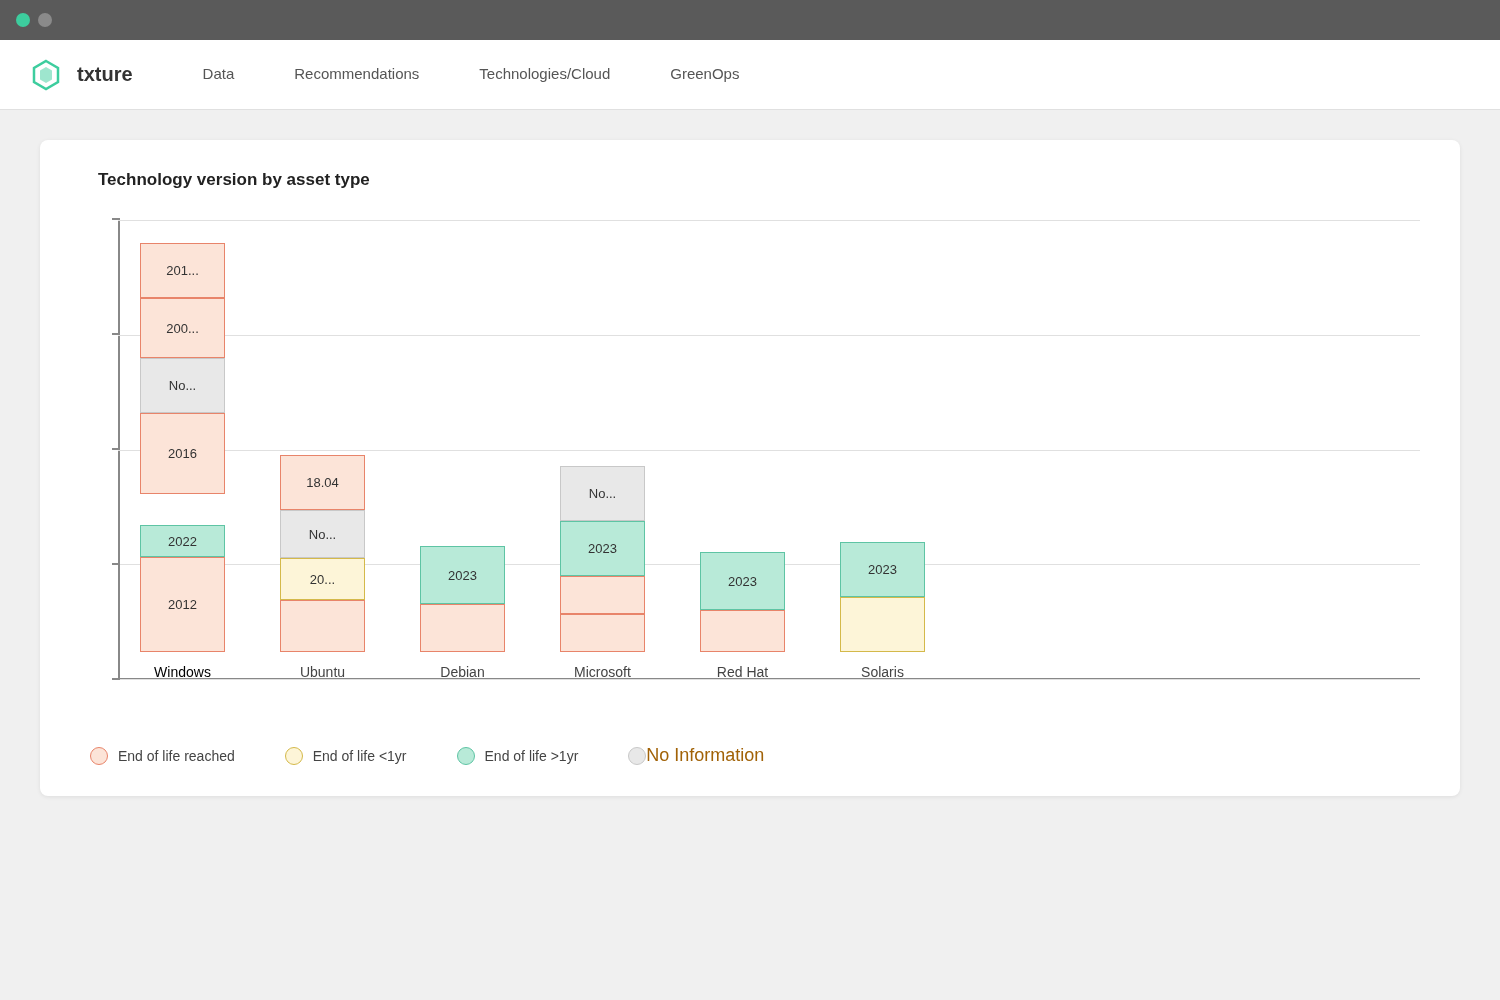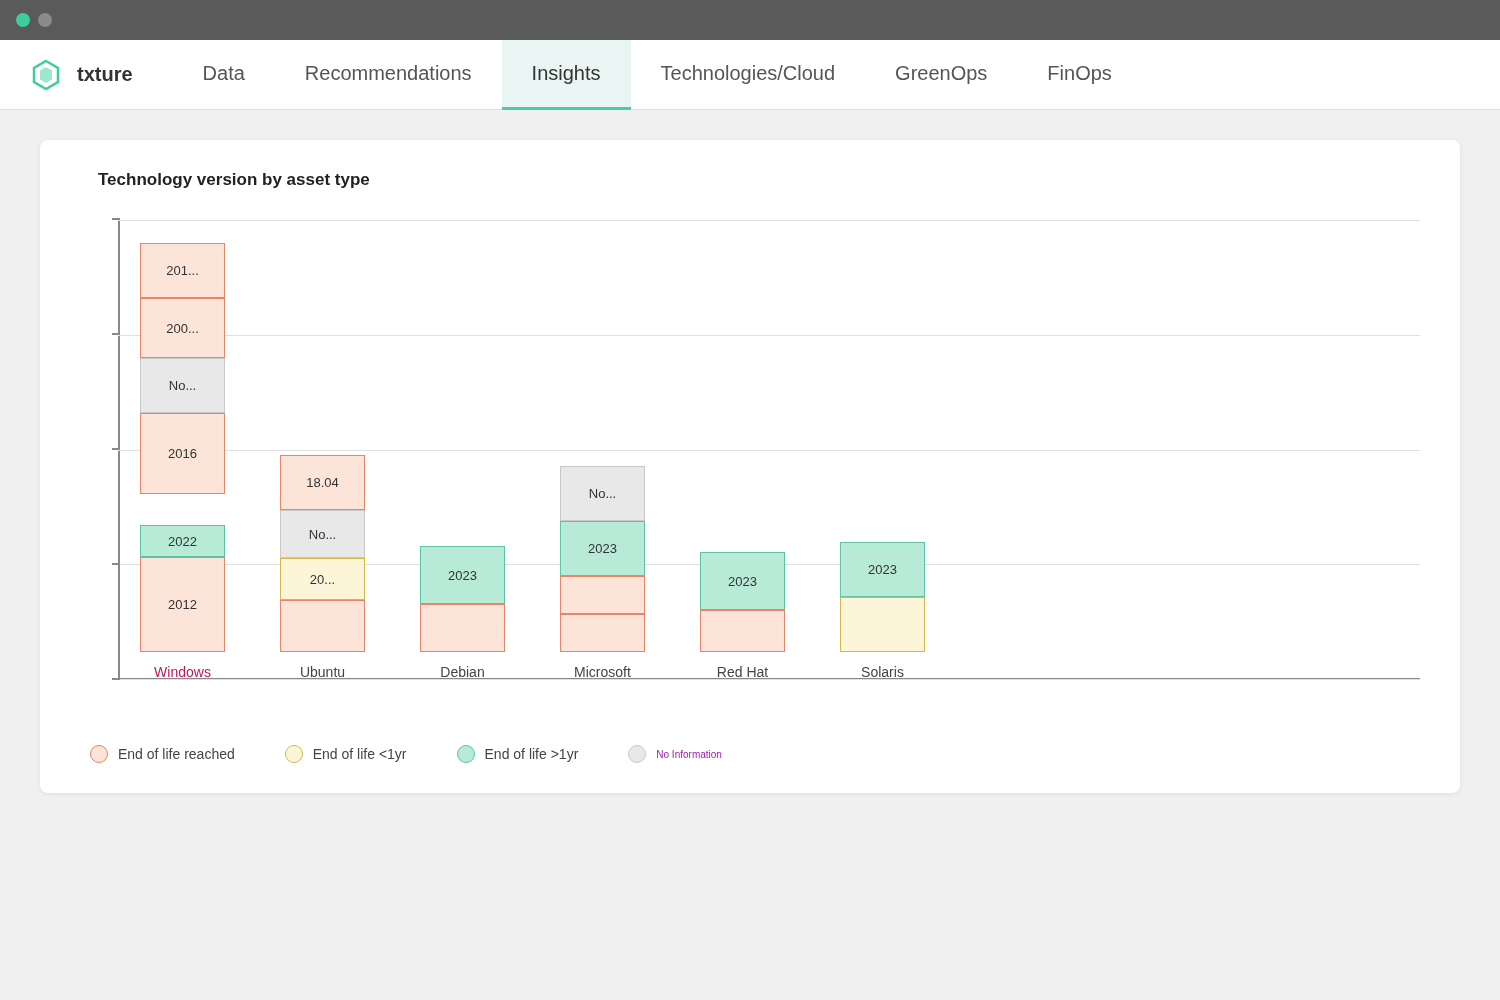--- a/index.html
+++ b/index.html
@@ -40,21 +40,21 @@
     .nav-items {
       display: flex;
       align-items: stretch;
       height: 70px;
       gap: 0;
     }
     .nav-item {
       display: flex;
       align-items: center;
       padding: 0 30px;
-      font-size: 20px;
+      font-size: 15px;
       color: #555;
       cursor: pointer;
       border-bottom: 3px solid transparent;
       position: relative;
       justify-content: center;
     }
     .nav-item.active {
       color: #333;
       background: #e8f5f2;
       border-bottom: 3px solid #4ec9aa;
@@ -135,31 +135,25 @@
     </svg>
     <span class="logo-text">txture</span>
   </div>
   <div class="nav-items">
     <div class="nav-item">
       <span>Data</span>
     </div>
     <div class="nav-item">
       <span>Recommendations</span>
     </div>
-    <div class="nav-item active">
-      <span>Insights</span>
-    </div>
     <div class="nav-item">
       <span>Technologies/Cloud</span>
     </div>
     <div class="nav-item">
       <span>GreenOps</span>
-    </div>
-    <div class="nav-item">
-      <span>FinOps</span>
     </div>
   </div>
 </div>
 
 <div class="main-content">
   <div class="chart-card">
     <div class="chart-title">Technology version by asset type</div>
 
     <div id="chart-container">
     <div style="display: flex; align-items: flex-end; position: relative; height: 500px; margin-left: 20px;">
@@ -180,21 +174,21 @@
           <div style="display: flex; align-items: flex-end; gap: 55px; padding-left: 50px; padding-bottom: 40px; height: 100%; position: relative; z-index: 1; flex: 1 1 0%;">
             <div style="display: flex; flex-direction: column; align-items: center;">
               <div style="display: flex; flex-direction: column-reverse; width: 85px;">
                 <div class="bar-segment seg-eol-reached" style="height: 95px;">2012</div>
                 <div class="bar-segment seg-eol-more1" style="height: 32px; margin-top: 31px;">2022</div>
                 <div class="bar-segment seg-eol-reached" style="height: 81px;">2016</div>
                 <div class="bar-segment seg-no-info" style="height: 55px;">No...</div>
                 <div class="bar-segment seg-eol-reached" style="height: 60px;">200...</div>
                 <div class="bar-segment seg-eol-reached" style="height: 55px;">201...</div>
               </div>
-              <div style="margin-top: 12px; font-size: 14px; color: #be185d; text-align: center;">Windows</div>
+              <div style="margin-top: 12px; font-size: 14px; color: #000000; text-align: center;">Windows</div>
             </div>
             <div style="display: flex; flex-direction: column; align-items: center;">
               <div style="display: flex; flex-direction: column-reverse; width: 85px;">
                 <div class="bar-segment seg-eol-reached" style="height: 52px;"></div>
                 <div class="bar-segment seg-eol-less1" style="height: 42px;">20...</div>
                 <div class="bar-segment seg-no-info" style="height: 48px;">No...</div>
                 <div class="bar-segment seg-eol-reached" style="height: 55px;">18.04</div>
               </div>
               <div style="margin-top: 12px; font-size: 14px; color: rgb(68, 68, 68); text-align: center;">Ubuntu</div>
             </div>
@@ -236,21 +230,21 @@
             <span>End of life reached</span>
           </div>
           <div style="display: flex; align-items: center; gap: 10px; font-size: 14px; color: rgb(68, 68, 68);">
             <div class="legend-dot legend-dot-less"></div>
             <span>End of life &lt;1yr</span>
           </div>
           <div style="display: flex; align-items: center; gap: 10px; font-size: 14px; color: rgb(68, 68, 68);">
             <div class="legend-dot legend-dot-more"></div>
             <span>End of life &gt;1yr</span>
           </div>
-          <div style="display: flex; align-items: center; gap: 10px; font-size: 10px; color: #a21caf;">
+          <div style="display: flex; align-items: center; font-size: 18px; color: #a16207;">
             <div class="legend-dot legend-dot-noinfo"></div>
             <span>No Information</span>
           </div>
         </div>
       </div>
 
   </div>
 </div>
 
 </body></html>

